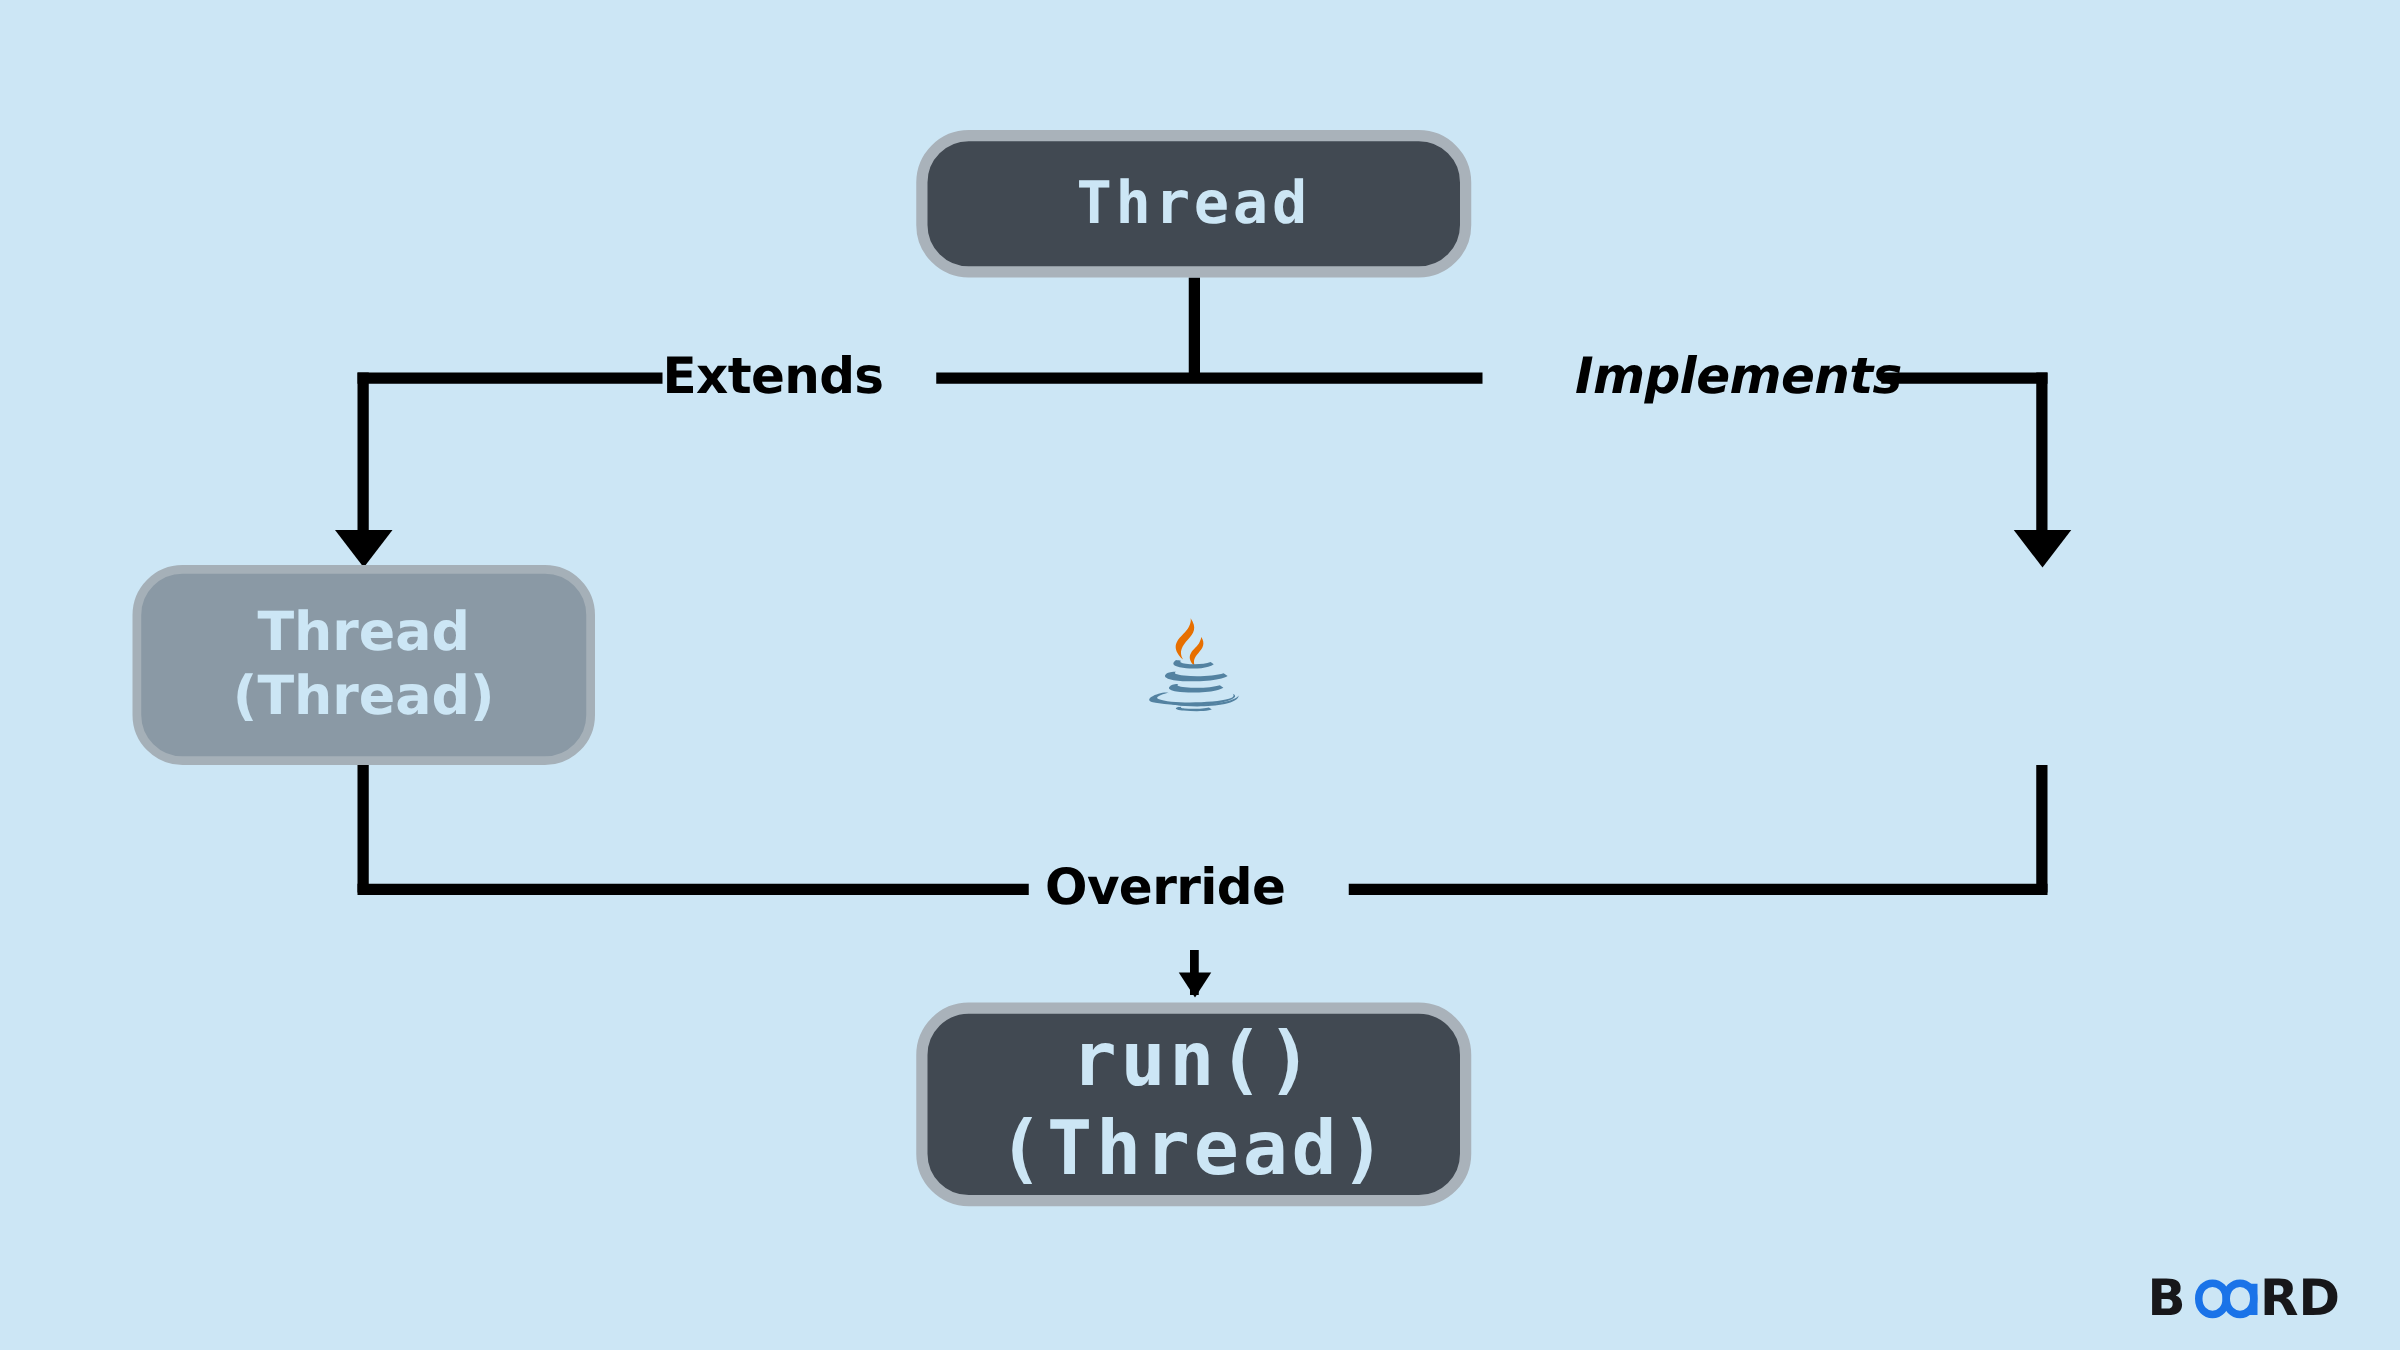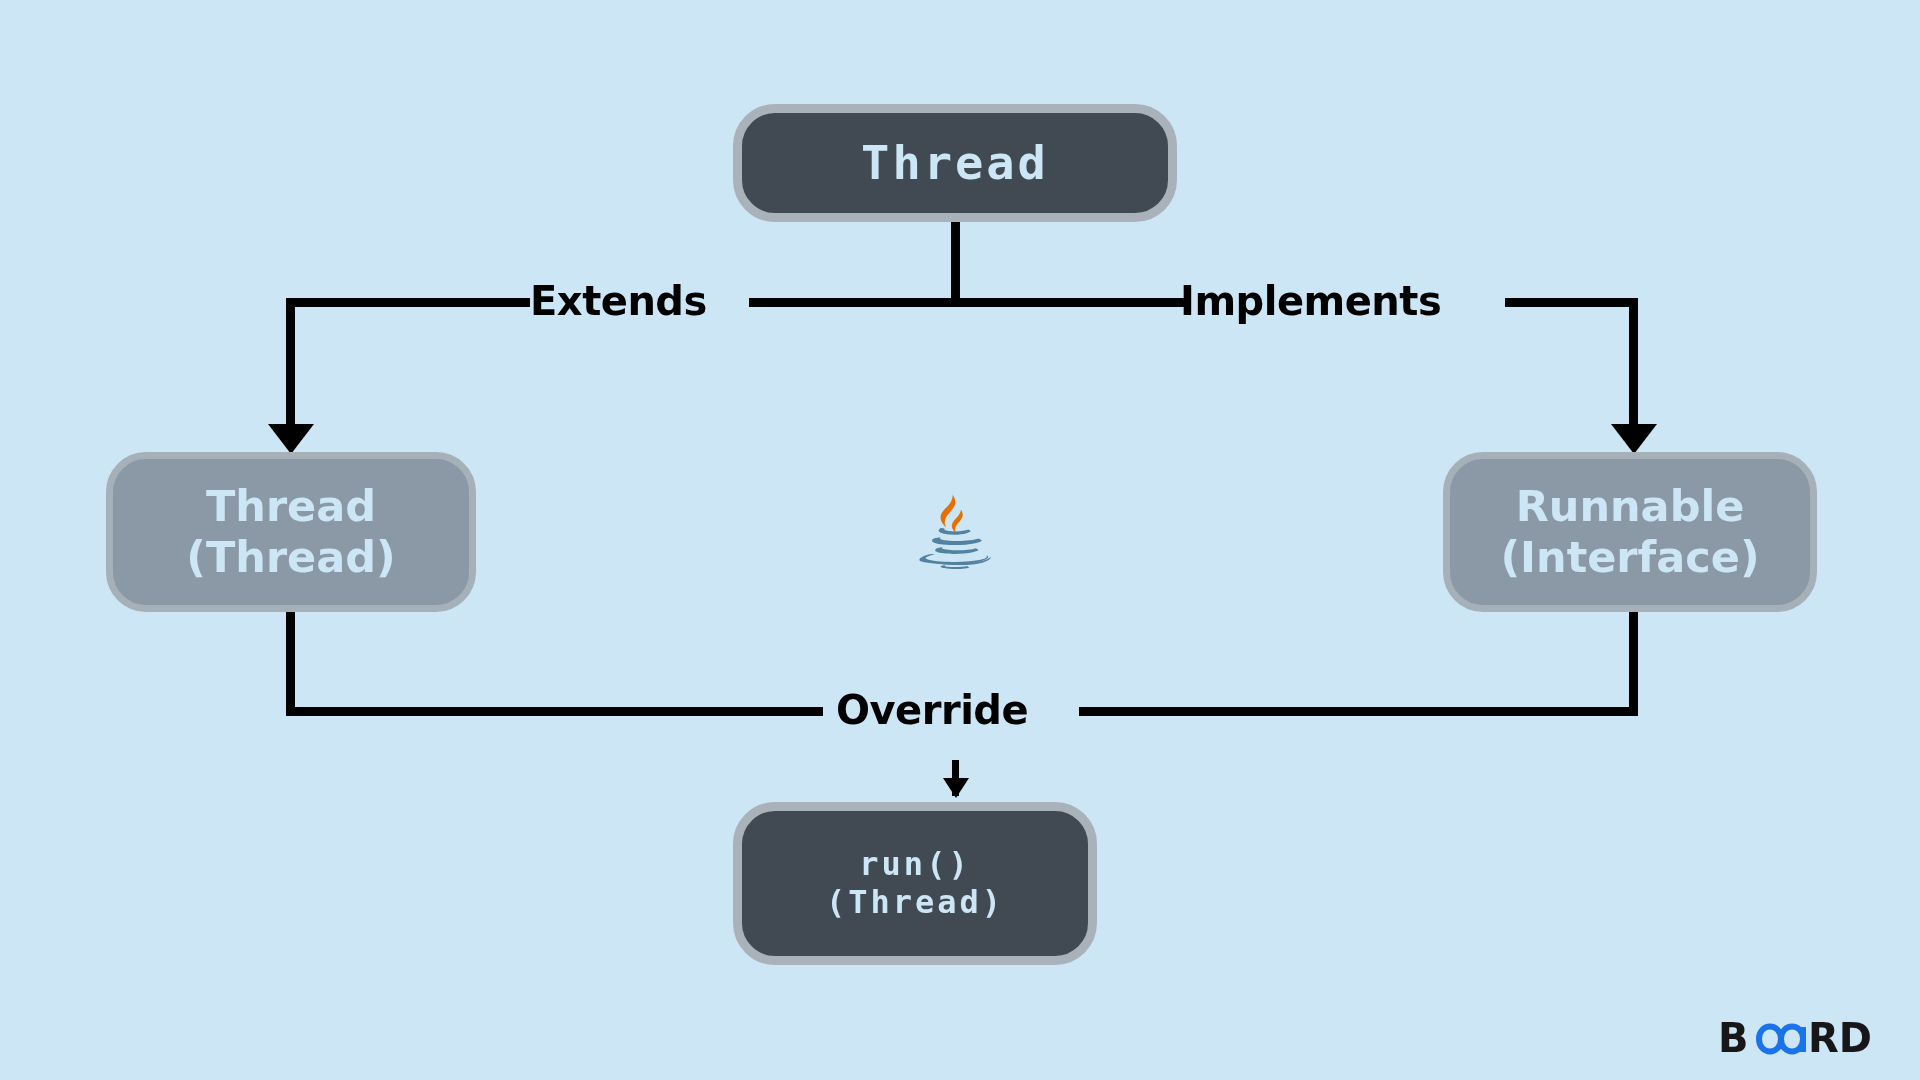--- a/index.html
+++ b/index.html
@@ -60,22 +60,22 @@
     width: 370px; height: 160px;
     font-size: 43px;
   }
   #node-runnable {
     left: 1443px; top: 452px;
     width: 374px; height: 160px;
     font-size: 43px;
   }
   #node-run-method {
     left: 733px;  top: 802px;
-    width: 364px; height: 163px;
-    font-size: 32px;
+    width: 444px; height: 163px;
+    font-size: 60px;
   }
   .node-line { display: block; white-space: nowrap; }
 
   
   .edge {
     position: absolute;
     background: #000000;
   }
   .h { height: 9px; }
   .v { width: 9px; }
@@ -121,21 +121,21 @@
   .edge-label {
     position: absolute;
     font-family: "DejaVu Sans", "Liberation Sans", sans-serif;
     font-weight: bold;
     font-size: 40px;
     color: #000000;
     white-space: nowrap;
     letter-spacing: -0.5px;
   }
   #label-extends    { left: 530px;  top: 278px; }
-  #label-implements { left: 1180px; top: 278px; }
+  #label-implements { left: 1260px; top: 278px; font-style: italic; }
   #label-override   { left: 836px;  top: 687px; text-align: right; }
 
   
   #java-logo {
     position: absolute;
     left: 908px; top: 492px;
     width: 90px; height: 96px;
   }
 
   
@@ -179,24 +179,20 @@
 
   <div class="node node-dark" id="node-thread-top" style="background: rgb(65, 73, 82); border-color: rgb(169, 178, 186); color: rgb(204, 230, 245);">
     <span class="node-line">Thread</span>
   </div>
 
   <div class="node node-gray" id="node-thread-class" style="background: rgb(138, 153, 165); border-color: rgb(165, 176, 184); color: rgb(204, 230, 245);">
     <span class="node-line">Thread</span>
     <span class="node-line">(Thread)</span>
   </div>
 
-  <div class="node node-gray" id="node-runnable" style="background: rgb(138, 153, 165); border-color: rgb(165, 176, 184); color: rgb(204, 230, 245);">
-    <span class="node-line">Runnable</span>
-    <span class="node-line">(Interface)</span>
-  </div>
 
   <div class="node node-dark" id="node-run-method" style="background: rgb(65, 73, 82); border-color: rgb(169, 178, 186); color: rgb(204, 230, 245);">
     <span class="node-line">run()</span>
     <span class="node-line">(Thread)</span>
   </div>
 
   <svg id="java-logo" viewBox="0 0 90 96">
     <g fill="#e76f00">
       <path d="M44.5 2.5c5.4 7.6 2.3 12.2-2.1 17.1-4.6 5.1-7.6 9.7-4.1 15.8
                0 0-8.6-6.8-4.8-13.9 2.4-4.5 7.9-8.2 9.7-12.3 1.3-3 1.7-4.4 1.3-6.7z"></path>

